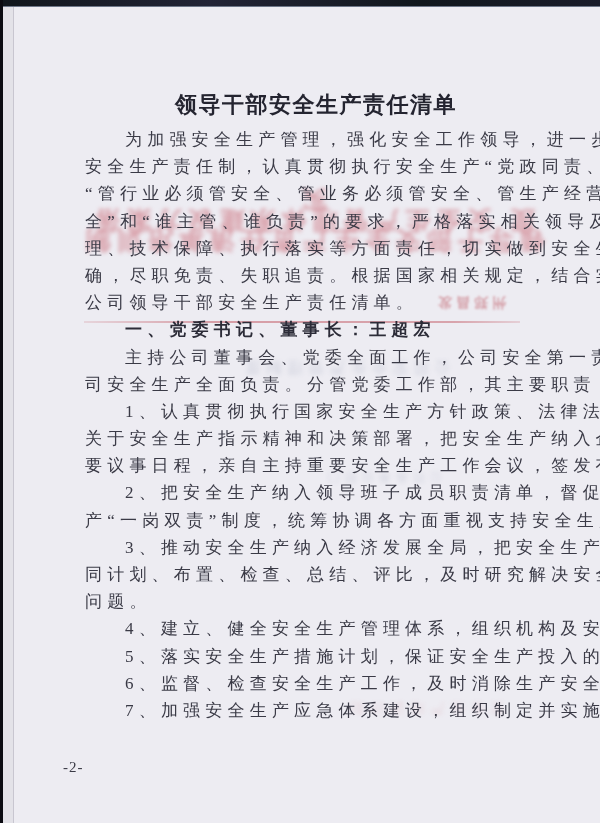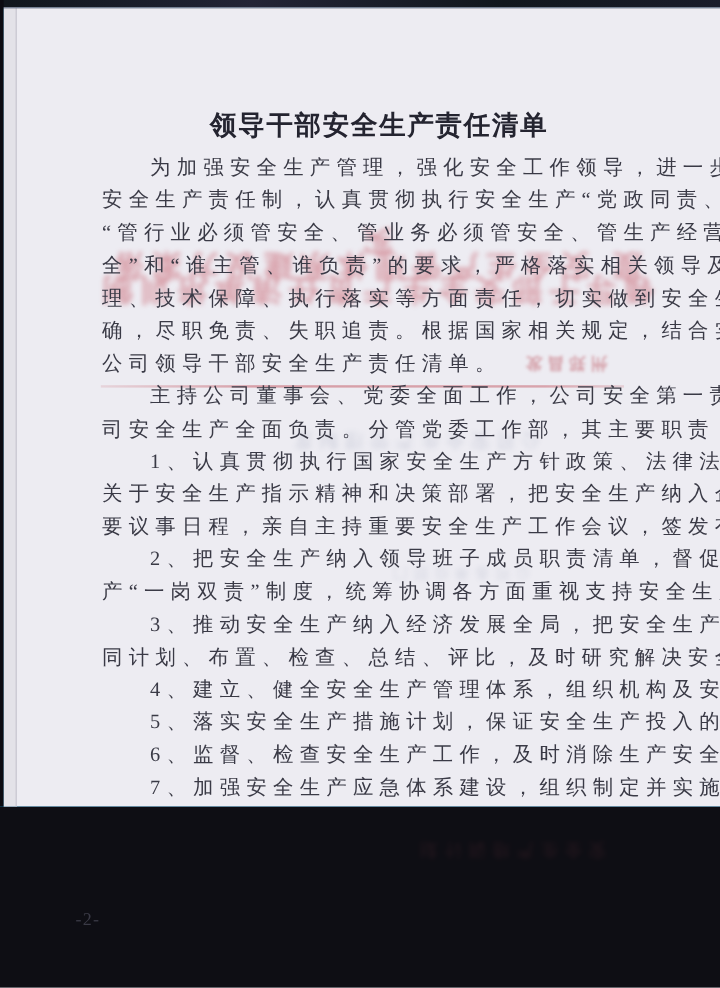--- a/index.html
+++ b/index.html
@@ -1,21 +1,21 @@
 <!DOCTYPE html>
 <html><head>
 <meta charset="utf-8">
 <style>
   html,body{margin:0;padding:0;}
   body{
     width:600px;height:823px;overflow:hidden;
     background:#0e0e14;
     font-family:"Liberation Serif","DejaVu Serif",serif;
   }
-  .scan{position:relative;width:600px;height:672px;background:#0ea5e9;}
+  .scan{position:relative;width:600px;height:823px;background:#fdba74;}
   .paper{
     position:absolute;left:3px;top:6px;right:0;bottom:0;
     background:#edecf2;
   }
   .paper-edge-strip{
     position:absolute;left:3px;top:6px;bottom:0;width:10px;
     background:#e3e2e8;border-right:1px solid #c8c6d0;
   }
   .scanner-edge-top{
     position:absolute;left:0;top:0;width:600px;height:6px;
@@ -93,29 +93,31 @@
   <div class="doc-title">领导干部安全生产责任清单</div>
 
   <div class="text-lines">
       <div class="line indent">为加强安全生产管理，强化安全工作领导，进一步充实完善</div>
       <div class="line">安全生产责任制，认真贯彻执行安全生产“党政同责、一岗双责”、</div>
       <div class="line">“管行业必须管安全、管业务必须管安全、管生产经营必须管安</div>
       <div class="line">全”和“谁主管、谁负责”的要求，严格落实相关领导及行政管</div>
       <div class="line">理、技术保障、执行落实等方面责任，切实做到安全生产职责明</div>
       <div class="line">确，尽职免责、失职追责。根据国家相关规定，结合实际，特制定</div>
       <div class="line">公司领导干部安全生产责任清单。</div>
+      <div class="line indent bold">一、党委书记、董事长：王超宏</div>
       <div class="line indent">主持公司董事会、党委全面工作，公司安全第一责任人对公</div>
       <div class="line">司安全生产全面负责。分管党委工作部，其主要职责：</div>
       <div class="line indent">1、认真贯彻执行国家安全生产方针政策、法律法规和上级</div>
       <div class="line">关于安全生产指示精神和决策部署，把安全生产纳入企业管理重</div>
       <div class="line">要议事日程，亲自主持重要安全生产工作会议，签发有关安全生</div>
       <div class="line indent">2、把安全生产纳入领导班子成员职责清单，督促落实安全生</div>
       <div class="line">产“一岗双责”制度，统筹协调各方面重视支持安全生产工作。</div>
       <div class="line indent">3、推动安全生产纳入经济发展全局，把安全生产与经济工作</div>
       <div class="line">同计划、布置、检查、总结、评比，及时研究解决安全生产重大</div>
+      <div class="line">问题。</div>
       <div class="line indent">4、建立、健全安全生产管理体系，组织机构及安全生产责任</div>
       <div class="line indent">5、落实安全生产措施计划，保证安全生产投入的有效实施。</div>
       <div class="line indent">6、监督、检查安全生产工作，及时消除生产安全事故隐患。</div>
       <div class="line indent">7、加强安全生产应急体系建设，组织制定并实施生产安全事</div>
     </div>
 
   <div class="page-number">-2-</div>
 
   <div class="scanner-edge-top"></div>
   <div class="scanner-edge-left"></div>

